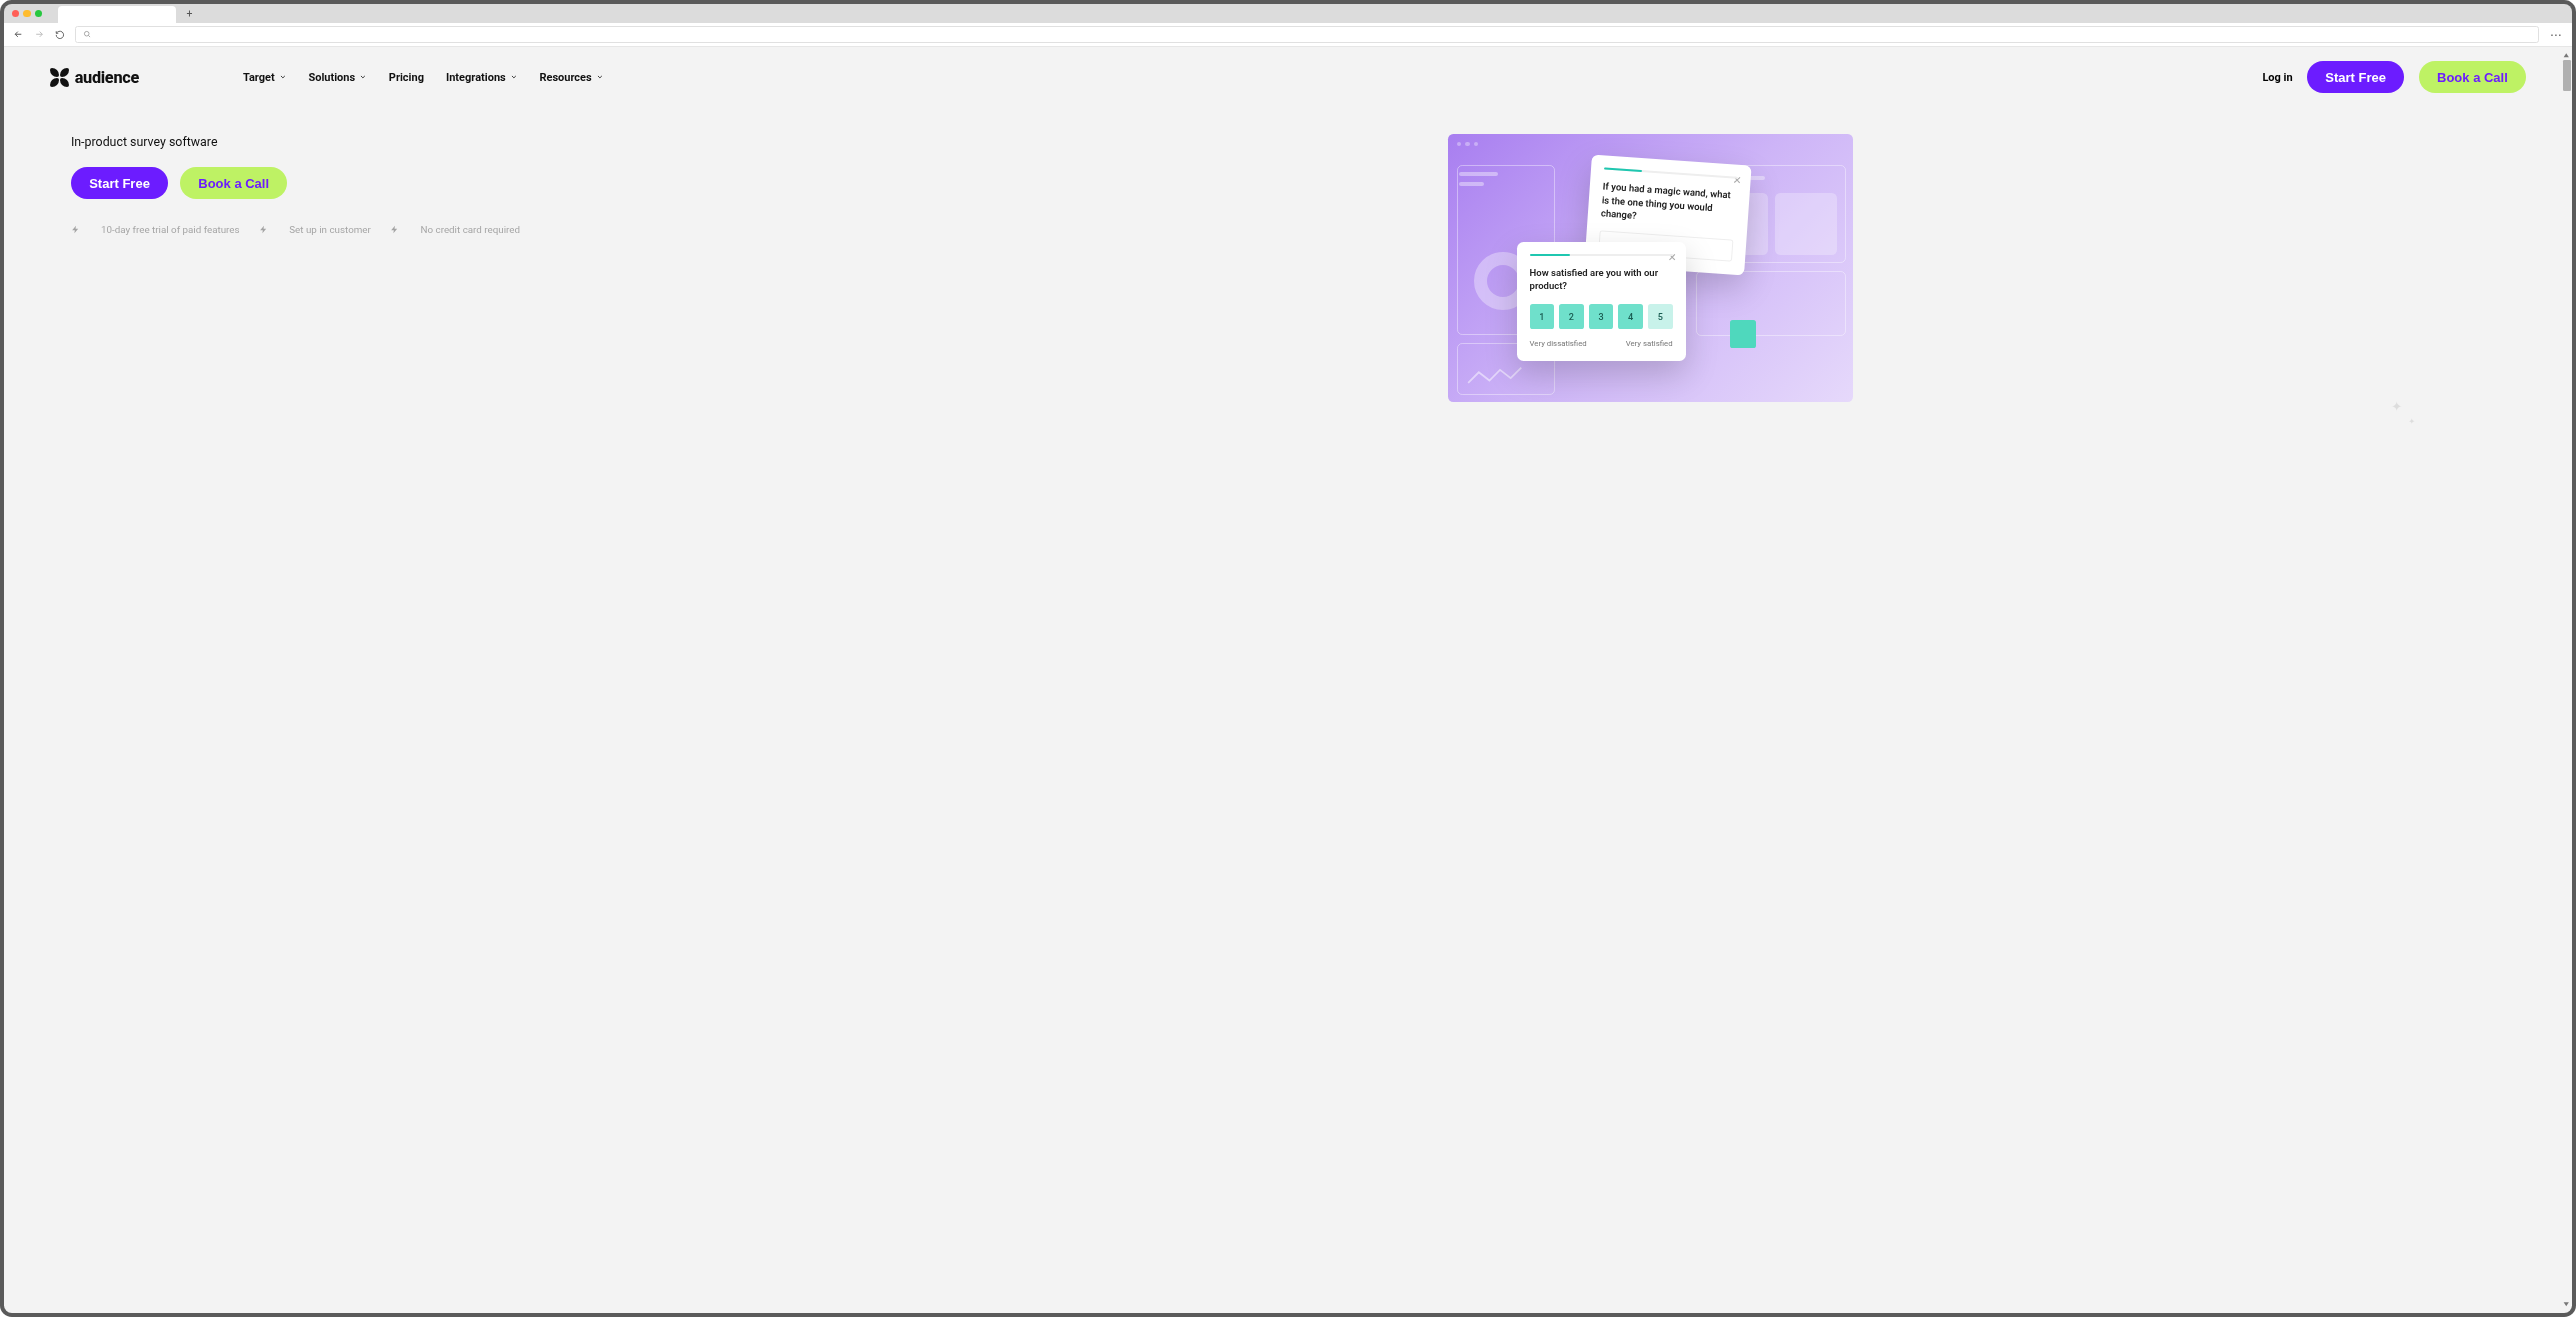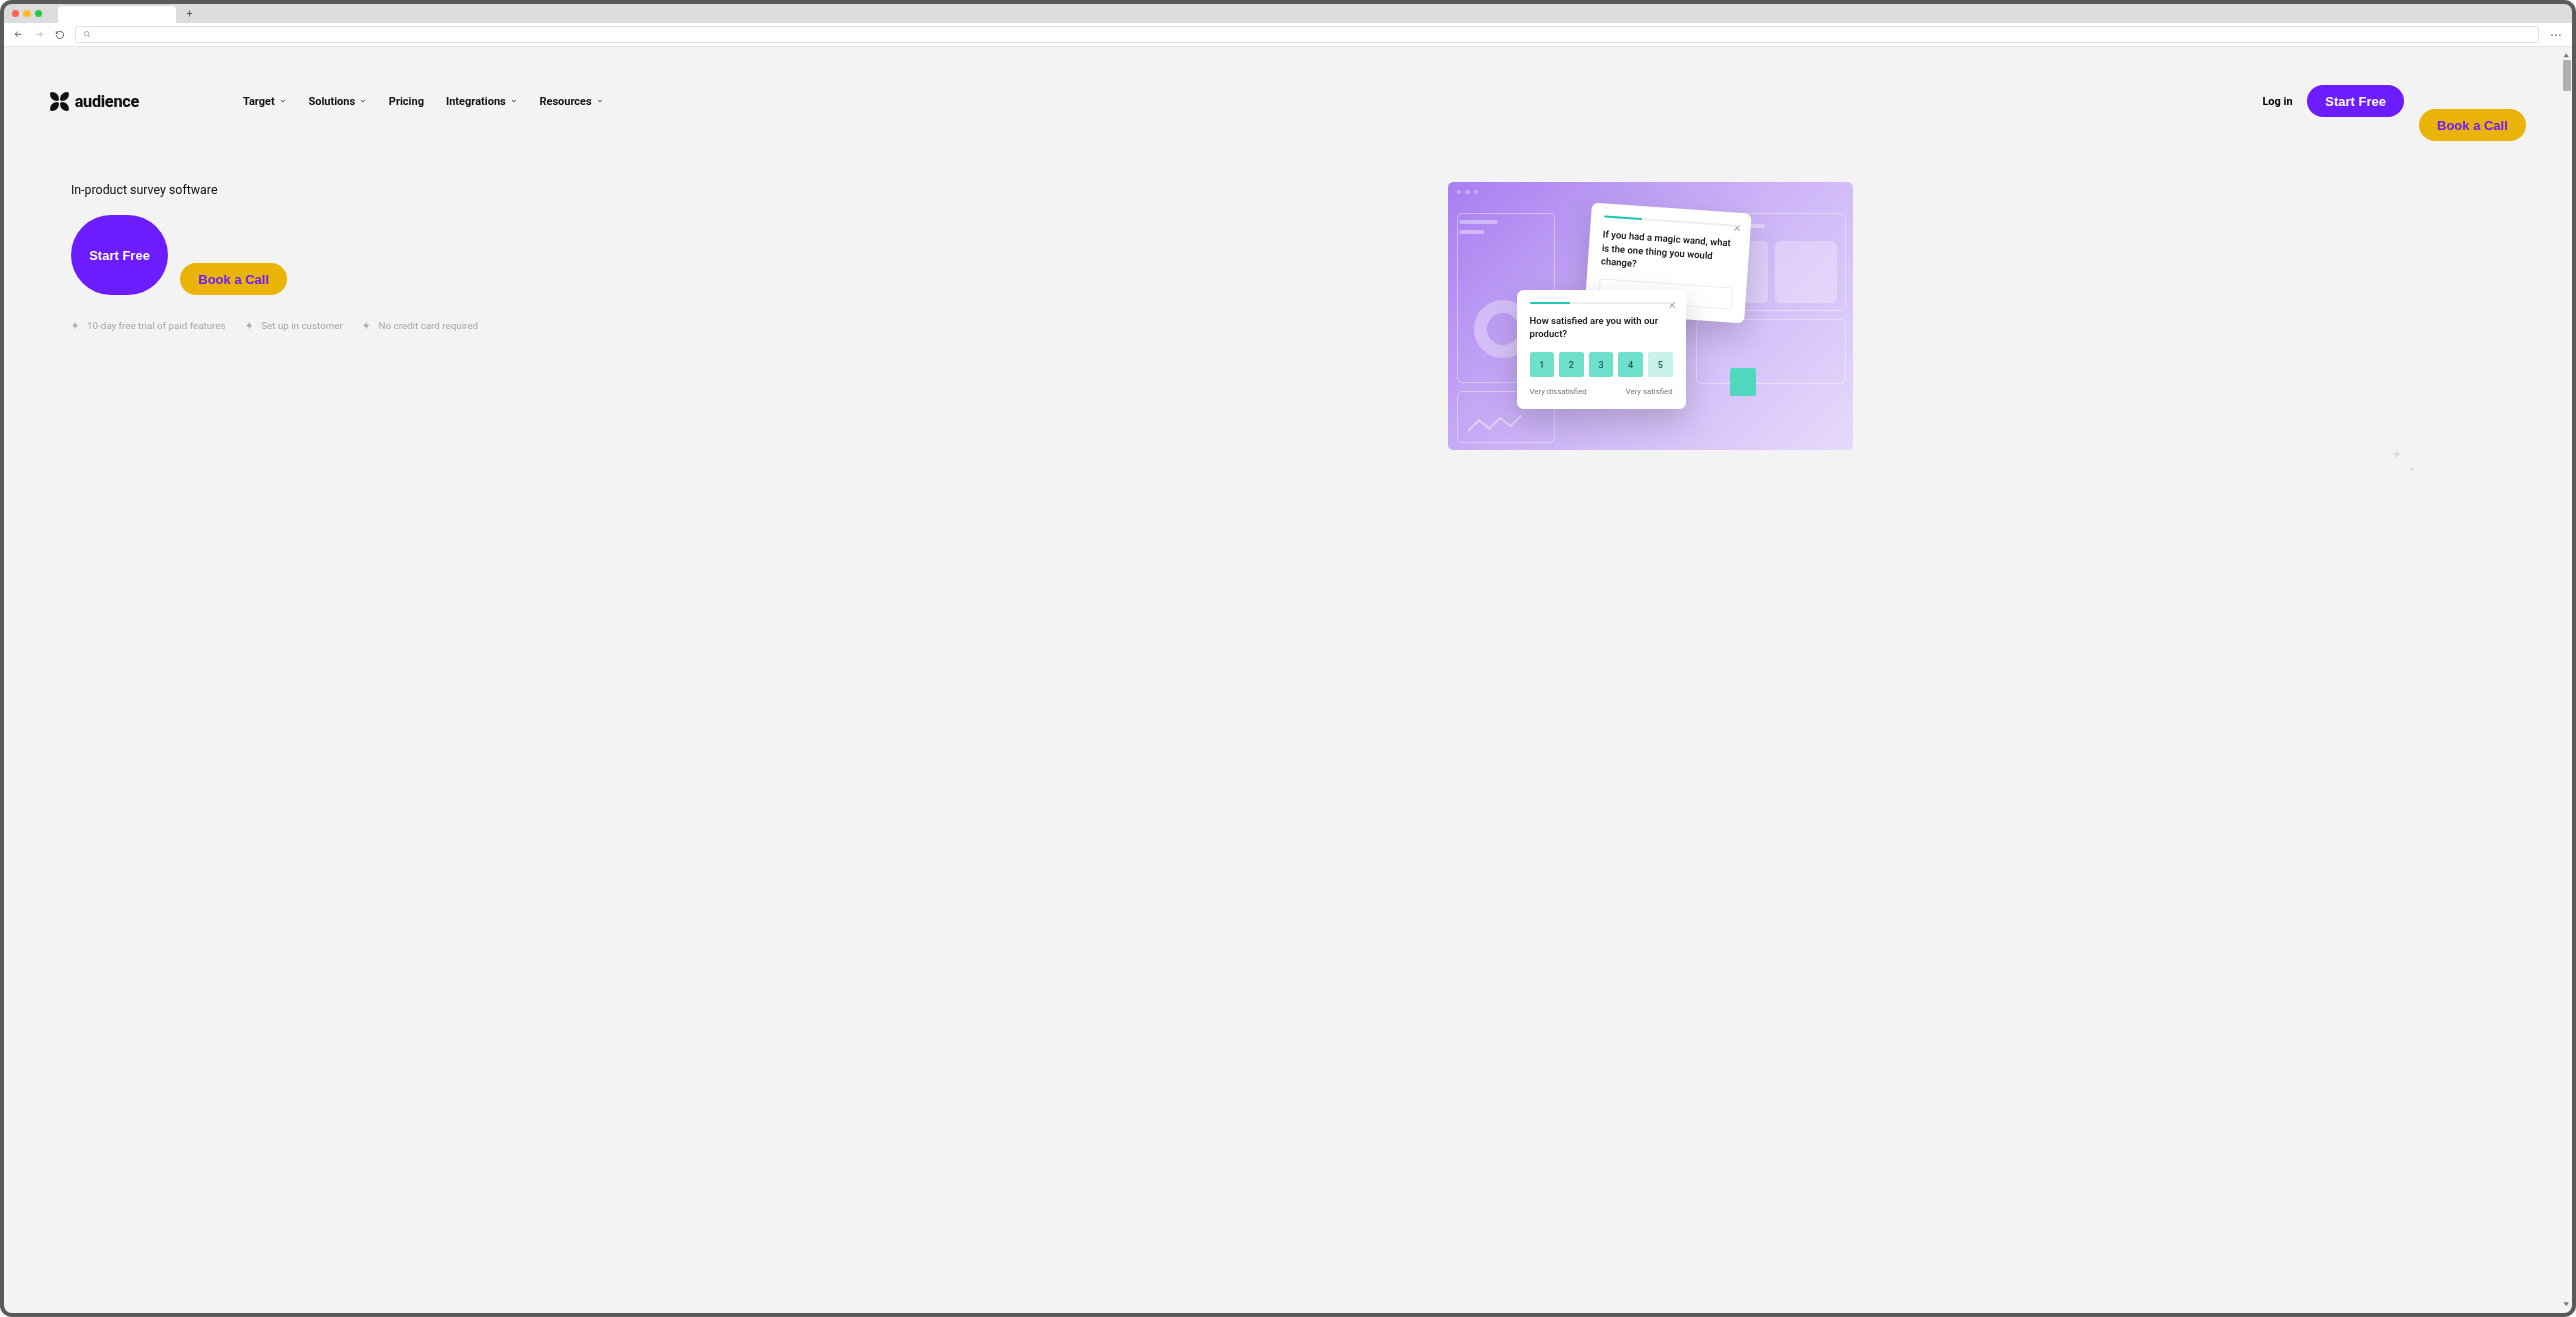--- a/index.html
+++ b/index.html
@@ -161,21 +161,21 @@
 .btn {
   padding: 8.5px 18.3px;
   border-radius: 653px;
   font-weight: 700;
   font-size: 13px;
   cursor: pointer;
   border: none;
   white-space: nowrap;
 }
 .btn-primary { background: #6c1cff; color: #fff; }
-.btn-secondary { background: #eab308; color: #6c1cff; margin-top: 48px; }
+.btn-secondary { background: #bef264; color: #6c1cff; }
 
 
 .hero {
   display: flex;
   padding: 26px 0 0 67px;
   gap: 26px;
 }
 .hero-left { flex: 0 0 54%; }
 .eyebrow {
   font-weight: 400;
@@ -200,21 +200,21 @@
 }
 .hero-ctas { display: flex; gap: 11.8px; margin-bottom: 25px; }
 
 .trust-row {
   display: flex;
   gap: 19.6px;
   color: #444;
   font-size: 9.8px;
   opacity: 0.45;
 }
-.trust-item { display:flex; align-items:center; gap:7px; }
+.trust-item { display:flex; align-items:center; gap:21px; }
 .bolt { width:9.1px; height:9.1px; }
 
 
 .hero-right {
   flex: 1;
   position: relative;
   min-height: 274px;
 }
 .illus-bg {
   position: absolute;

